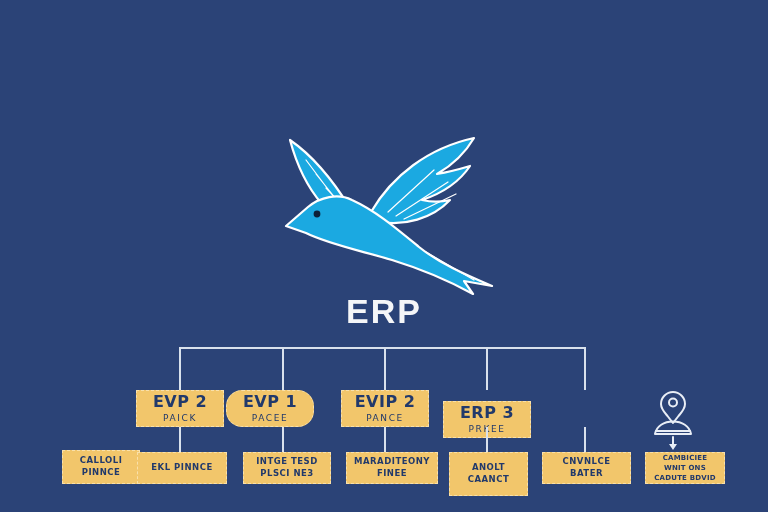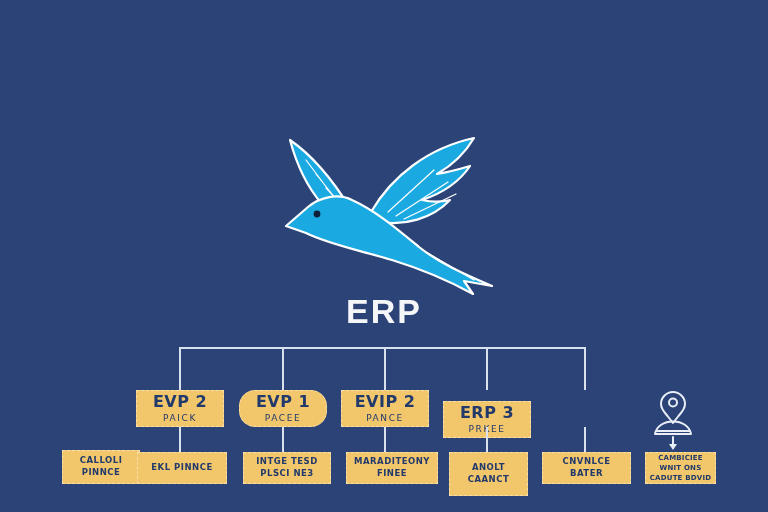--- a/index.html
+++ b/index.html
@@ -53,21 +53,21 @@
   <div class="line" style="left:179px; top:348px; width:2px; height:42px;"></div>
   <div class="line" style="left:282px; top:348px; width:2px; height:42px;"></div>
   <div class="line" style="left:384px; top:348px; width:2px; height:42px;"></div>
   <div class="line" style="left:486px; top:348px; width:2px; height:42px;"></div>
   <div class="line" style="left:584px; top:348px; width:2px; height:42px;"></div>
 
   <div class="box" style="left:136px; top:390px; width:88px; height:37px;">
     <span class="t1">EVP 2</span>
     <span class="t2">PAICK</span>
   </div>
-  <div class="box" style="left:239px; top:390px; width:88px; height:37px;border-radius:16px;">
+  <div class="box" style="left:226px; top:390px; width:88px; height:37px;border-radius:16px;">
     <span class="t1">EVP 1</span>
     <span class="t2">PACEE</span>
   </div>
   <div class="box" style="left:341px; top:390px; width:88px; height:37px;">
     <span class="t1">EVIP 2</span>
     <span class="t2">PANCE</span>
   </div>
   <div class="box" style="left:443px; top:401px; width:88px; height:37px;">
     <span class="t1">ERP 3</span>
     <span class="t2">PRKEE</span>
@@ -95,21 +95,21 @@
     <span class="ln">FINEE</span>
   </div>
   <div class="box" style="left:449px; top:452px; width:79px; height:44px;">
     <span class="ln">ANOLT</span>
     <span class="ln">CAANCT</span>
   </div>
   <div class="box" style="left:542px; top:452px; width:89px; height:32px;">
     <span class="ln">CNVNLCE</span>
     <span class="ln">BATER</span>
   </div>
-  <div class="box small3" style="left:645px; top:452px; width:71px; height:32px;">
+  <div class="box small3" style="left:645px; top:452px; width:80px; height:32px;">
     <span class="ln">CAMBICIEE</span>
     <span class="ln">WNIT ONS</span>
     <span class="ln">CADUTE BDVID</span>
   </div>
 
   <svg class="personsvg" viewBox="0 0 52 60" aria-hidden="true">
     <g stroke="#E9EEF6" stroke-width="2" fill="none" stroke-linejoin="round" stroke-linecap="round">
       <path d="M26 2 C32.5 2 38 7.5 38 14 C38 19 34.5 22.5 31.5 26 L26 33 L20.5 26 C17.5 22.5 14 19 14 14 C14 7.5 19.5 2 26 2 Z"></path>
       <circle cx="26" cy="12.5" r="4"></circle>
       <path d="M8 44 C9.5 36 17 31.5 26 31.5 C35 31.5 42.5 36 44 44 L8 44 Z"></path>

